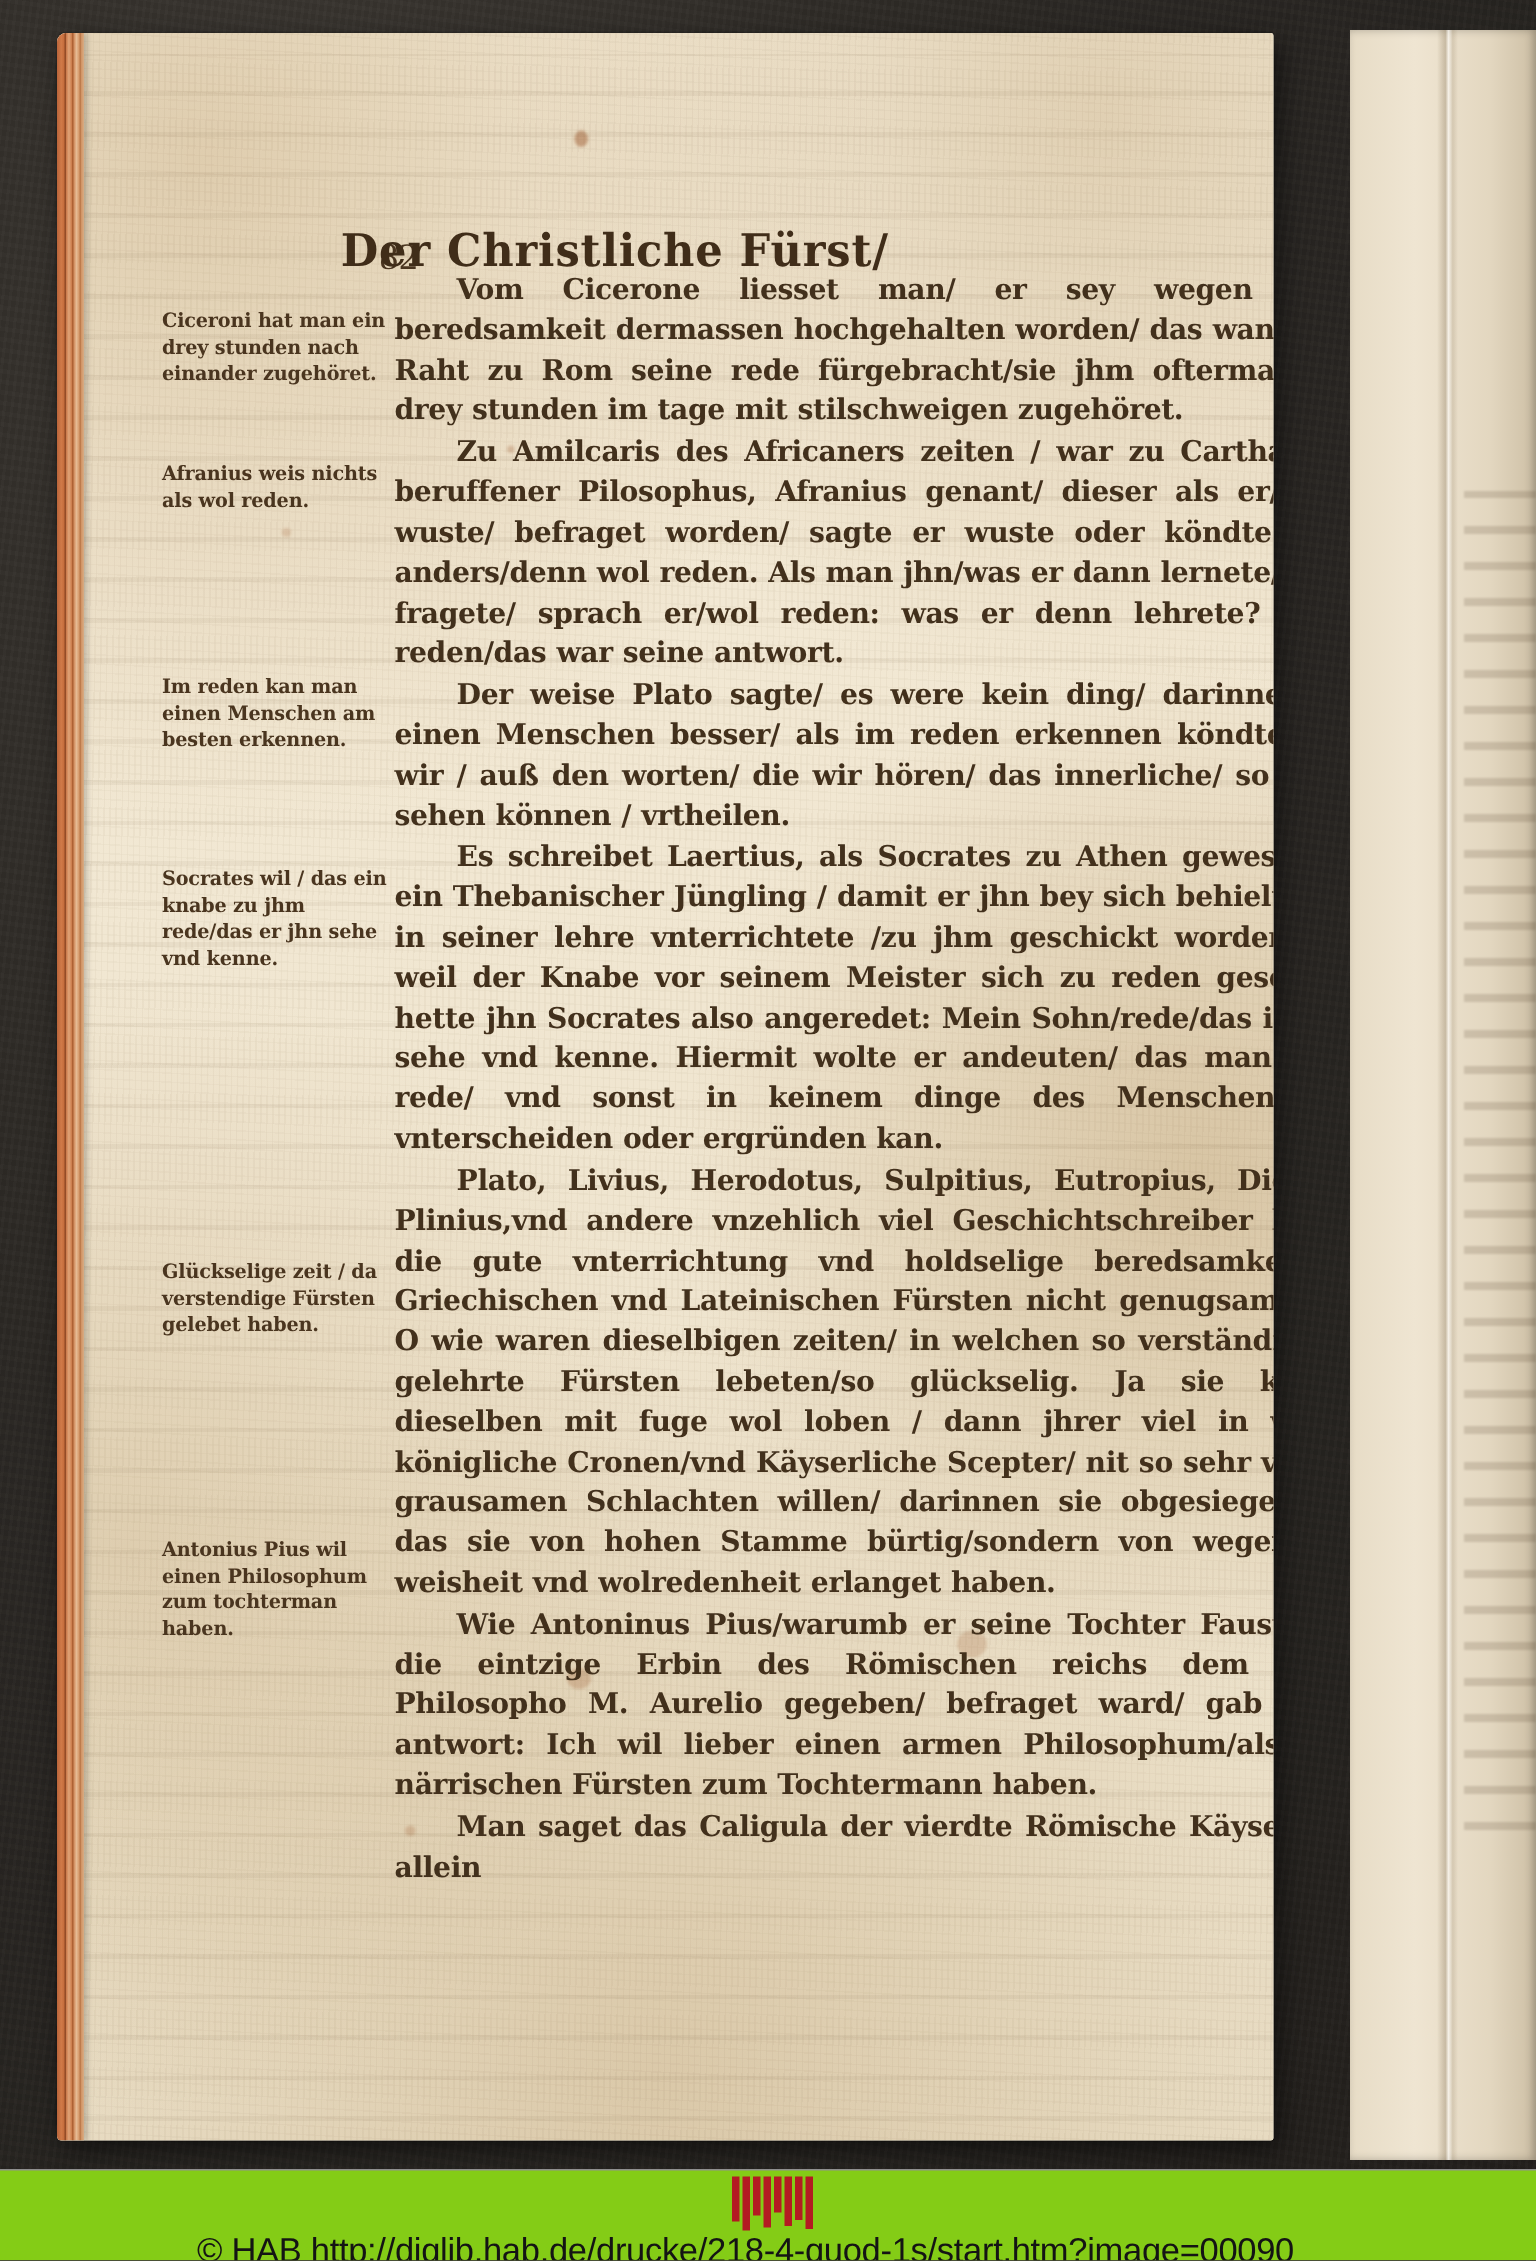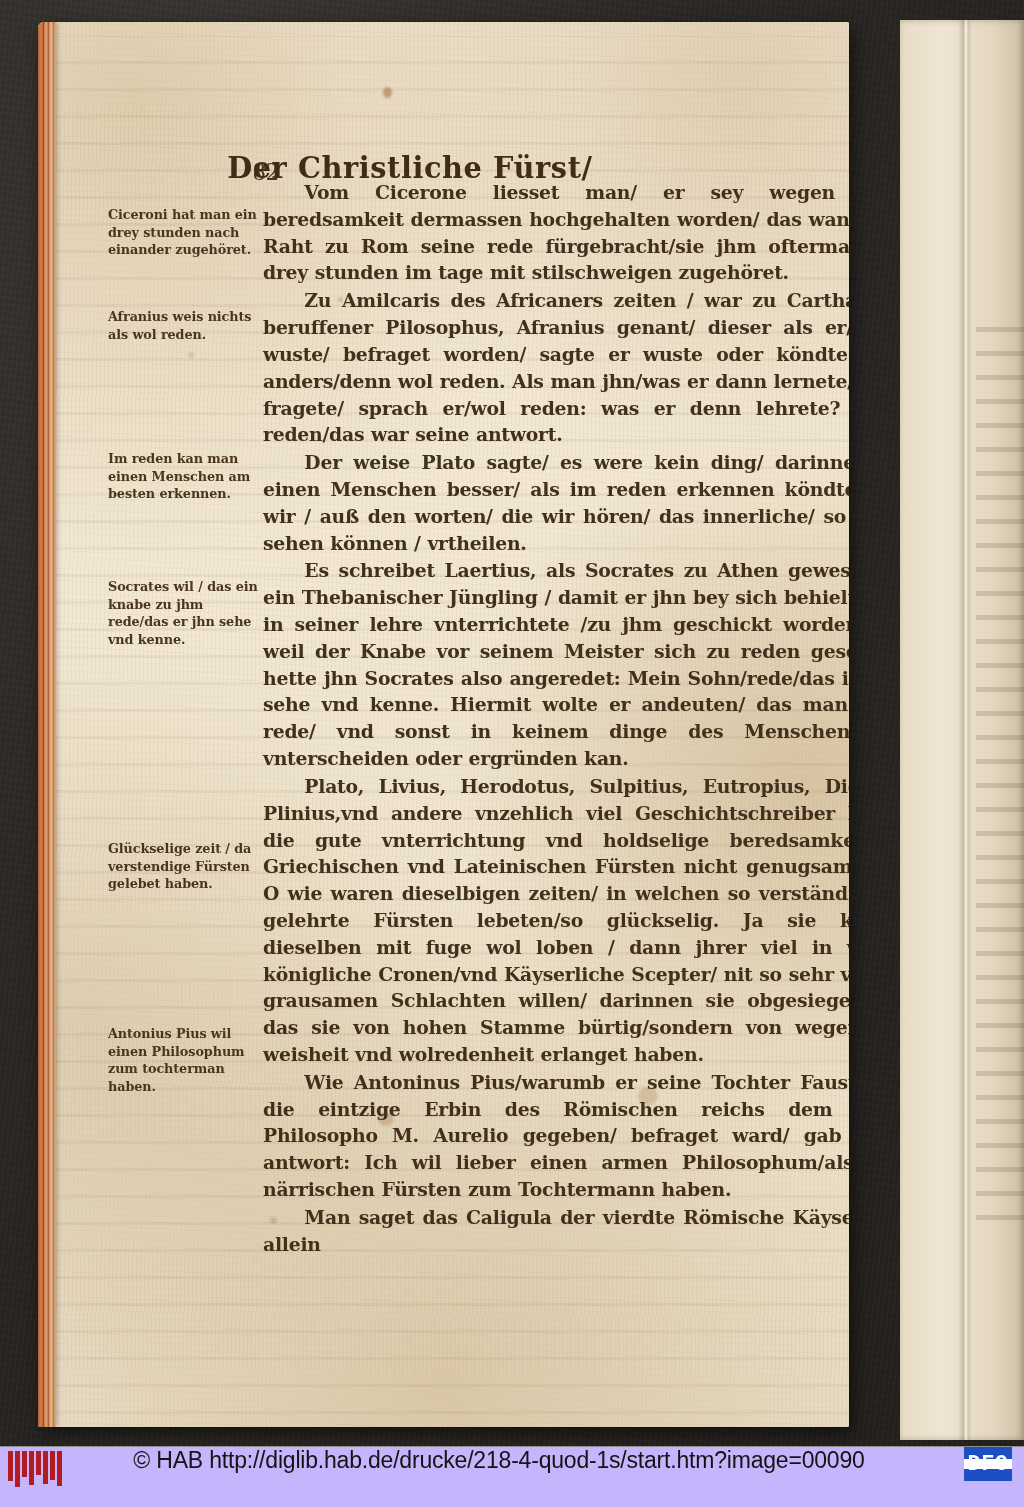--- a/index.html
+++ b/index.html
@@ -187,24 +187,25 @@
     background:
       repeating-linear-gradient(0deg, rgba(80,55,25,.9) 0 3px, rgba(80,55,25,0) 3px 27px);
     transform: translateY(14px);
   }
 
   
   .footer {
     position: absolute;
     left: 0; right: 0; bottom: 0;
     height: 60px;
-    background: #c4b5fd;
+    background: #84cc16;
     border-top: 1px solid #8f8f8f;
     display: flex;
-    align-items: flex-start;
+    align-items: center;
+    flex-direction: column;
   }
   .hab-logo {
     width: 58px; height: 40px;
     margin-left: 6px;
     position: relative;
     flex: 0 0 auto;
   }
   .hab-logo i {
     position: absolute;
     top: 4px;

